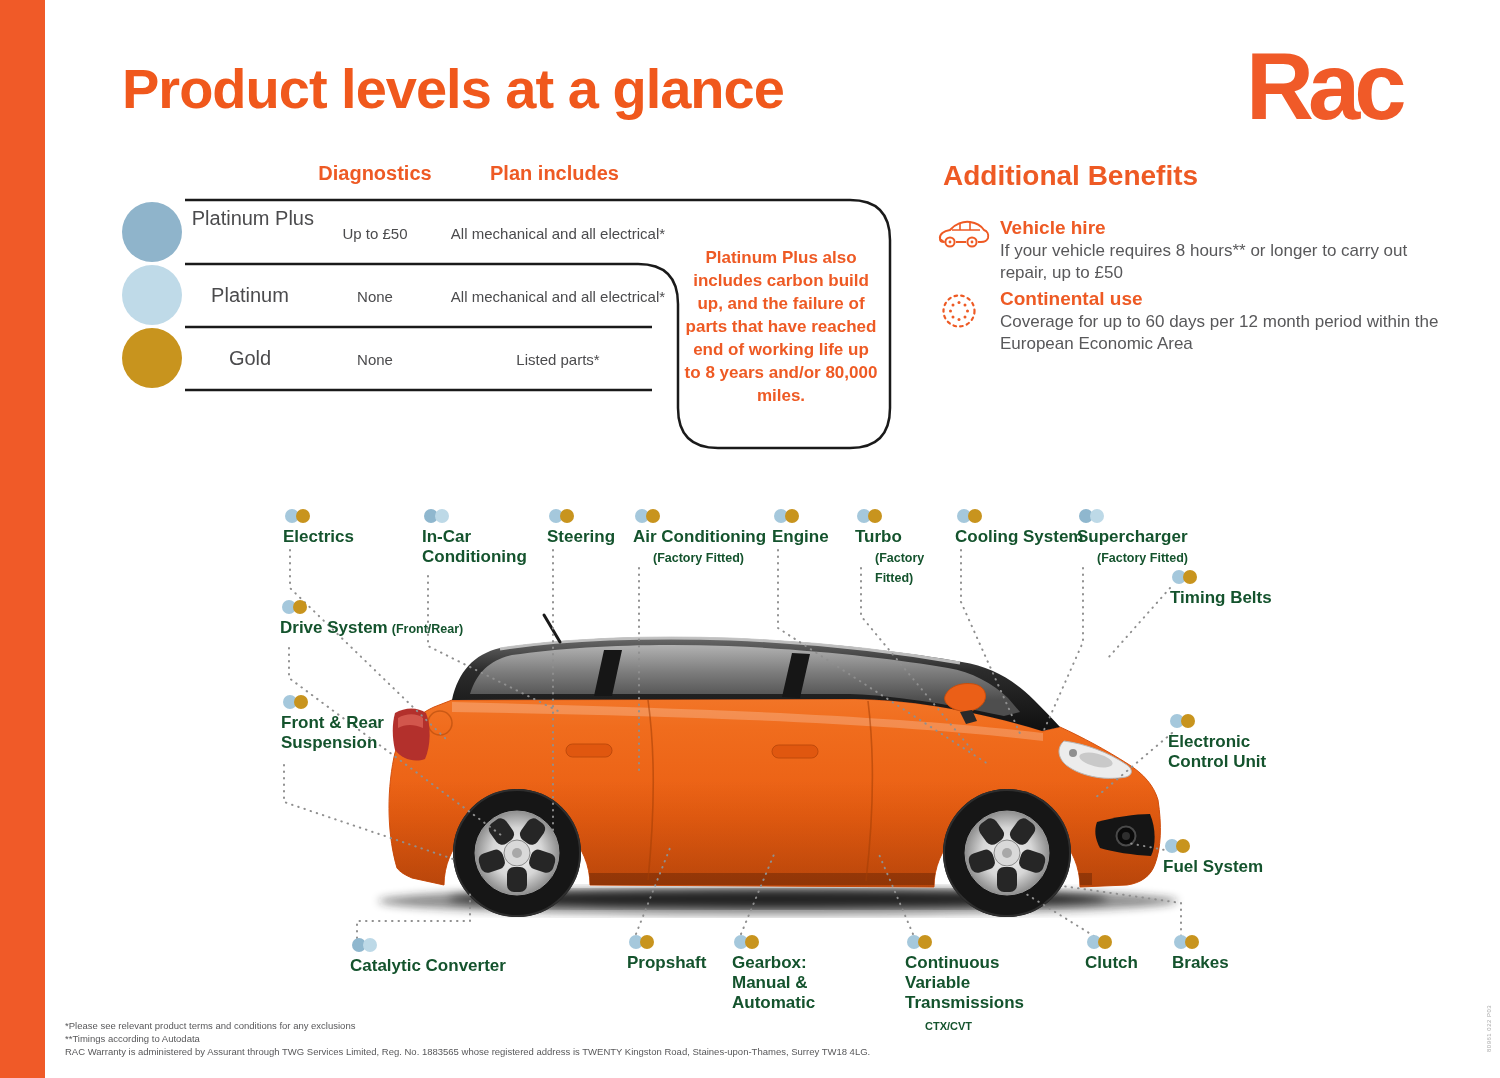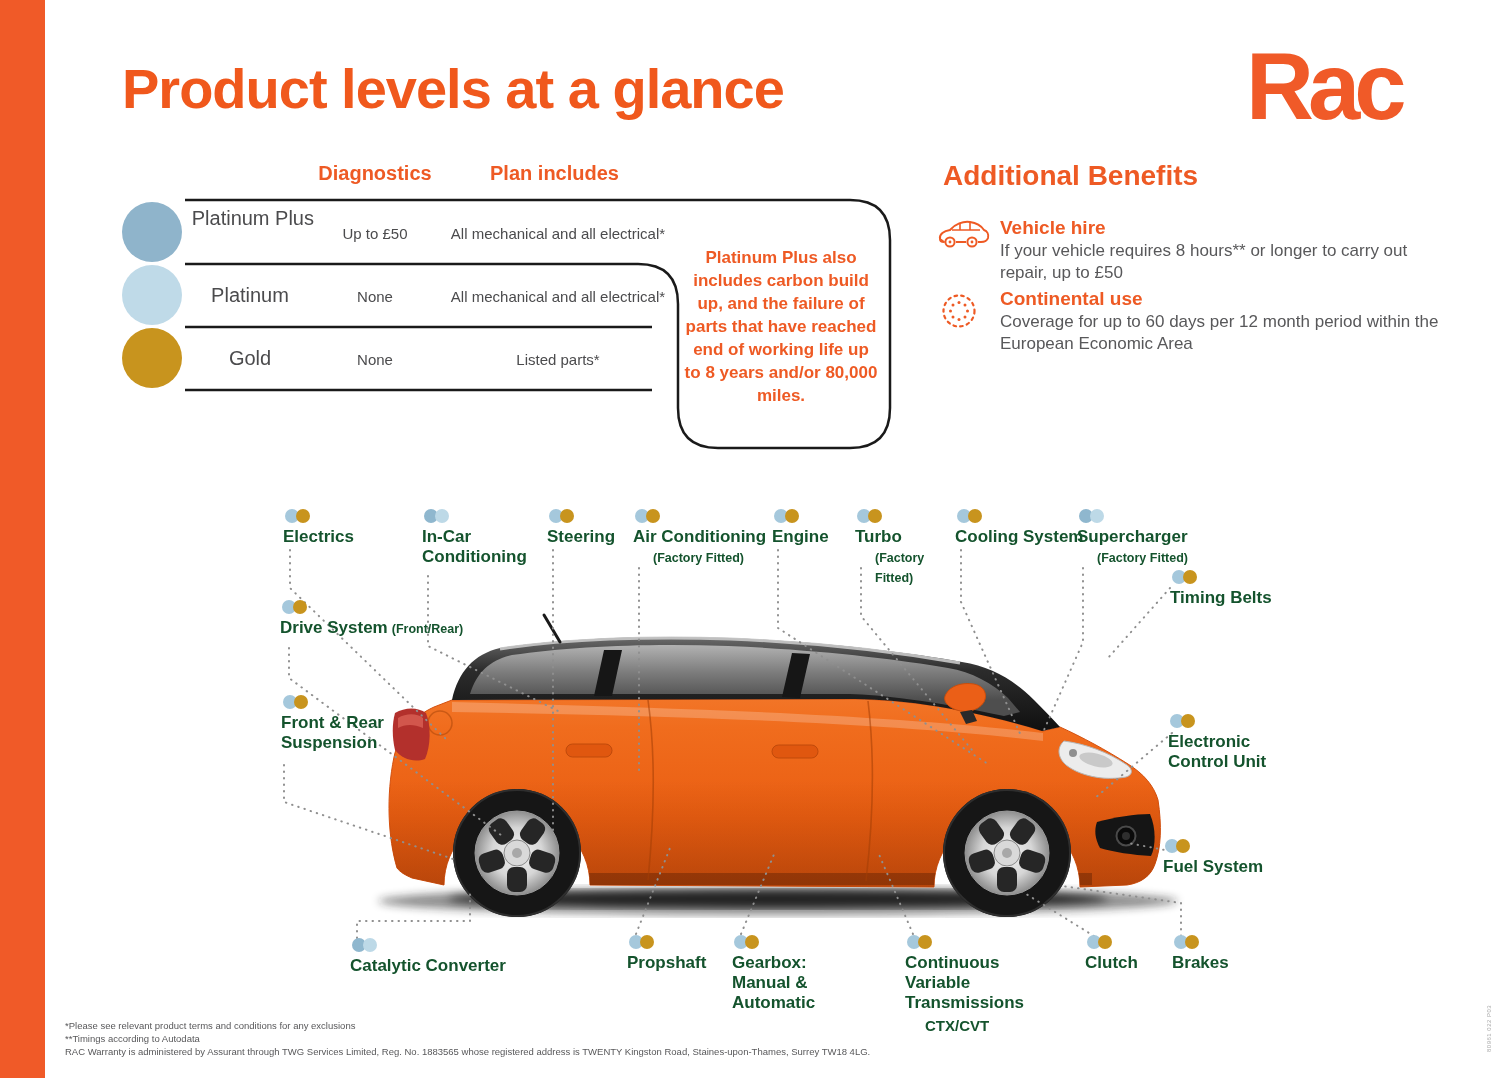--- a/index.html
+++ b/index.html
@@ -44,21 +44,21 @@
   #benefit-title-1{left:1000px;top:288px;}
   #benefit-desc-1{left:1000px;top:311px;width:450px;}
   #vehicle-icon{left:936px;top:216px;}
   #continental-icon{left:940px;top:292px;}
 
   
   .plabel{position:absolute;color:#14532d;font-size:17px;font-weight:700;line-height:20px;}
   .plabel .txt{display:block;}
   .plabel .sub{display:block;font-size:12.5px;font-weight:700;margin-top:1px;margin-left:20px;}
   .plabel .sub.inline{display:inline;margin-left:4px;margin-top:6px;}
-  .plabel .sub.tiny{font-size:15px;margin-top:3px;}
+  .plabel .sub.tiny{font-size:11px;margin-top:3px;}
   .dots{display:block;position:relative;width:25px;height:14px;margin:0 0 4px 2px;}
   .dots i{position:absolute;top:0;width:14px;height:14px;border-radius:50%;}
   .dots .l{left:0;}
   .dots .r{left:11px;}
   .blue-gold .l{background:#A5C8DC;}  .blue-gold .r{background:#C8941E;}
   .blue-blue .l{background:#8FB7CE;}  .blue-blue .r{background:#BDD9E7;}
 
   
   .foot{left:65px;font-size:9.5px;color:#58585A;line-height:13px;}
   #foot-0{top:1019px;}#foot-1{top:1032px;}#foot-2{top:1045px;}

